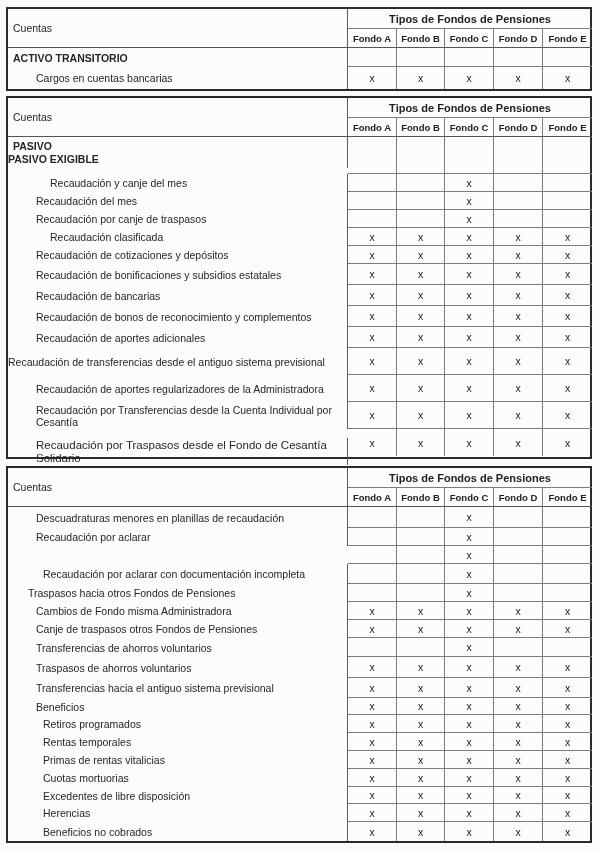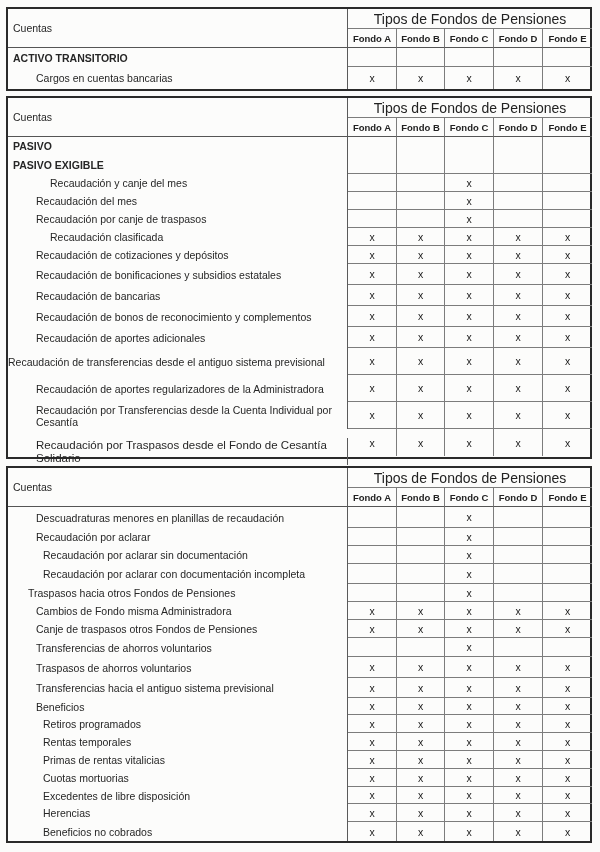--- a/index.html
+++ b/index.html
@@ -19,21 +19,21 @@
       font-size: 10.5px;
     }
     .lbl {
       position: absolute; left: 0; width: 340px; box-sizing: border-box;
       border-right: 1px solid #5a5a5a;
       display: flex; align-items: center; font-size: 10.5px; line-height: 12px;
       color: #262626;
     }
     .lbl.bordered { border-bottom: 1px solid #8a8a8a; }
     .lbl.bold { font-weight: bold; }
-    .hdr-title { font-size: 14px; font-weight: normal; color: #222; }
+    .hdr-title { font-size: 11px; font-weight: bold; color: #222; }
     .hdr-fondo { font-size: 9.5px; font-weight: bold; color: #222; }
     .mark { font-size: 10.5px; color: #222; }
     .big { font-size: 11.5px; line-height: 13px; }
   </style>
 </head>
 <body>
 
 <div class="tbl" id="t0" style="top:7px;height:84px;">
     <div class="grid">
       <div class="lbl bordered" style="top: 0px; height: 39px; padding-left: 5px; border-bottom-color: rgb(85, 85, 85);">Cuentas</div>
@@ -75,21 +75,21 @@
       <div class="cell hdr-fondo" style="left: 389px; top: 20px; width: 48px; height: 19px; border-bottom-color: rgb(85, 85, 85);">Fondo B</div>
       <div class="cell hdr-fondo" style="left: 437px; top: 20px; width: 49px; height: 19px; border-bottom-color: rgb(85, 85, 85);">Fondo C</div>
       <div class="cell hdr-fondo" style="left: 486px; top: 20px; width: 49px; height: 19px; border-bottom-color: rgb(85, 85, 85);">Fondo D</div>
       <div class="cell hdr-fondo" style="left: 535px; top: 20px; width: 49px; height: 19px; border-bottom-color: rgb(85, 85, 85); border-right: none;">Fondo E</div>
       <div class="lbl bold" style="top: 39px; height: 18px; padding-left: 5px; padding-right: 4px;">PASIVO</div>
       <div class="cell mark" style="left: 340px; top: 39px; width: 49px; height: 37px;"></div>
       <div class="cell mark" style="left: 389px; top: 39px; width: 48px; height: 37px;"></div>
       <div class="cell mark" style="left: 437px; top: 39px; width: 49px; height: 37px;"></div>
       <div class="cell mark" style="left: 486px; top: 39px; width: 49px; height: 37px;"></div>
       <div class="cell mark" style="left: 535px; top: 39px; width: 49px; height: 37px; border-right: none;"></div>
-      <div class="lbl bold" style="top: 57px; height: 19px; padding-left: 5px; padding-right: 4px; text-align: right;">PASIVO EXIGIBLE</div>
+      <div class="lbl bold" style="top: 51px; height: 19px; padding-right: 4px; text-align: right;">PASIVO EXIGIBLE</div>
       <div class="lbl" style="top: 76px; height: 18px; padding-left: 42px; padding-right: 4px;">Recaudación y canje del mes</div>
       <div class="cell mark" style="left: 340px; top: 76px; width: 49px; height: 18px;"></div>
       <div class="cell mark" style="left: 389px; top: 76px; width: 48px; height: 18px;"></div>
       <div class="cell mark" style="left: 437px; top: 76px; width: 49px; height: 18px;">
         <span>x</span>
       </div>
       <div class="cell mark" style="left: 486px; top: 76px; width: 49px; height: 18px;"></div>
       <div class="cell mark" style="left: 535px; top: 76px; width: 49px; height: 18px; border-right: none;"></div>
       <div class="lbl" style="top: 94px; height: 18px; padding-left: 28px; padding-right: 4px;">Recaudación del mes</div>
       <div class="cell mark" style="left: 340px; top: 94px; width: 49px; height: 18px;"></div>
@@ -287,21 +287,20 @@
       <div class="cell mark" style="left: 486px; top: 39px; width: 49px; height: 21px;"></div>
       <div class="cell mark" style="left: 535px; top: 39px; width: 49px; height: 21px; border-right: none;"></div>
       <div class="lbl" style="top: 60px; height: 18px; padding-left: 28px; padding-right: 4px;">Recaudación por aclarar</div>
       <div class="cell mark" style="left: 340px; top: 60px; width: 49px; height: 18px;"></div>
       <div class="cell mark" style="left: 389px; top: 60px; width: 48px; height: 18px;"></div>
       <div class="cell mark" style="left: 437px; top: 60px; width: 49px; height: 18px;">
         <span>x</span>
       </div>
       <div class="cell mark" style="left: 486px; top: 60px; width: 49px; height: 18px;"></div>
       <div class="cell mark" style="left: 535px; top: 60px; width: 49px; height: 18px; border-right: none;"></div>
-      <div class="lbl" style="top: 78px; height: 18px; padding-left: 35px; padding-right: 4px;">Recaudación por aclarar sin documentación</div>
       <div class="cell mark" style="left: 340px; top: 78px; width: 49px; height: 18px;"></div>
       <div class="cell mark" style="left: 389px; top: 78px; width: 48px; height: 18px;"></div>
       <div class="cell mark" style="left: 437px; top: 78px; width: 49px; height: 18px;">
         <span>x</span>
       </div>
       <div class="cell mark" style="left: 486px; top: 78px; width: 49px; height: 18px;"></div>
       <div class="cell mark" style="left: 535px; top: 78px; width: 49px; height: 18px; border-right: none;"></div>
       <div class="lbl" style="top: 96px; height: 20px; padding-left: 35px; padding-right: 4px;">Recaudación por aclarar con documentación incompleta</div>
       <div class="cell mark" style="left: 340px; top: 96px; width: 49px; height: 20px;"></div>
       <div class="cell mark" style="left: 389px; top: 96px; width: 48px; height: 20px;"></div>

